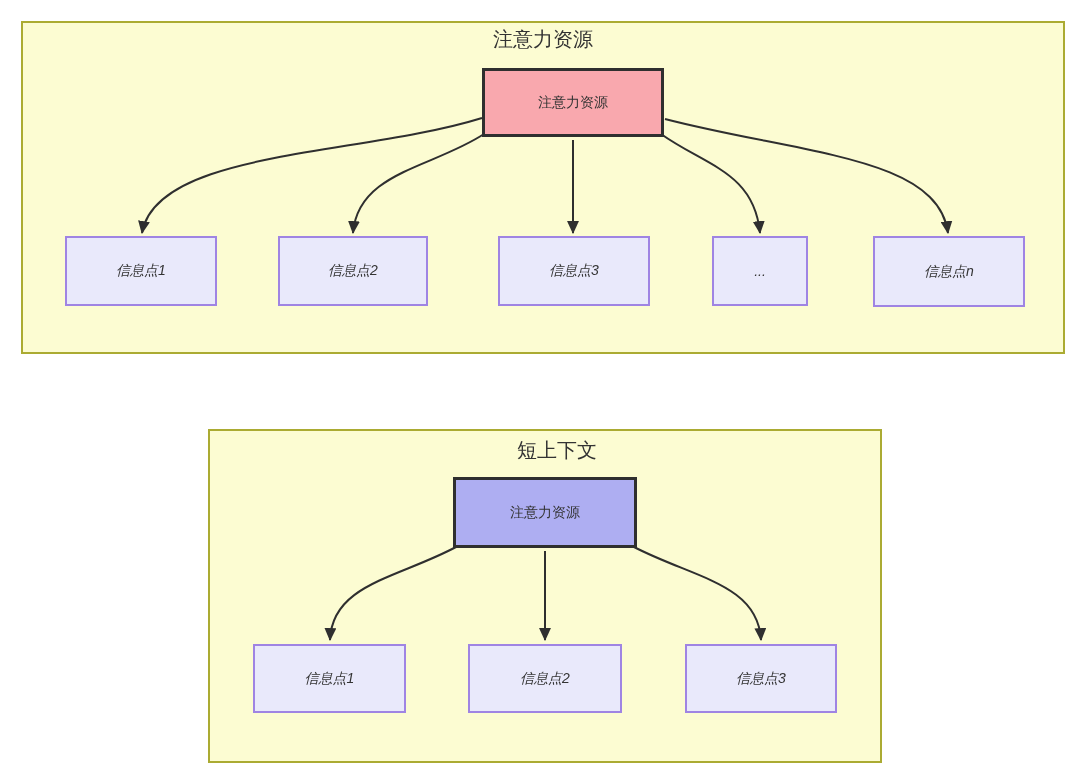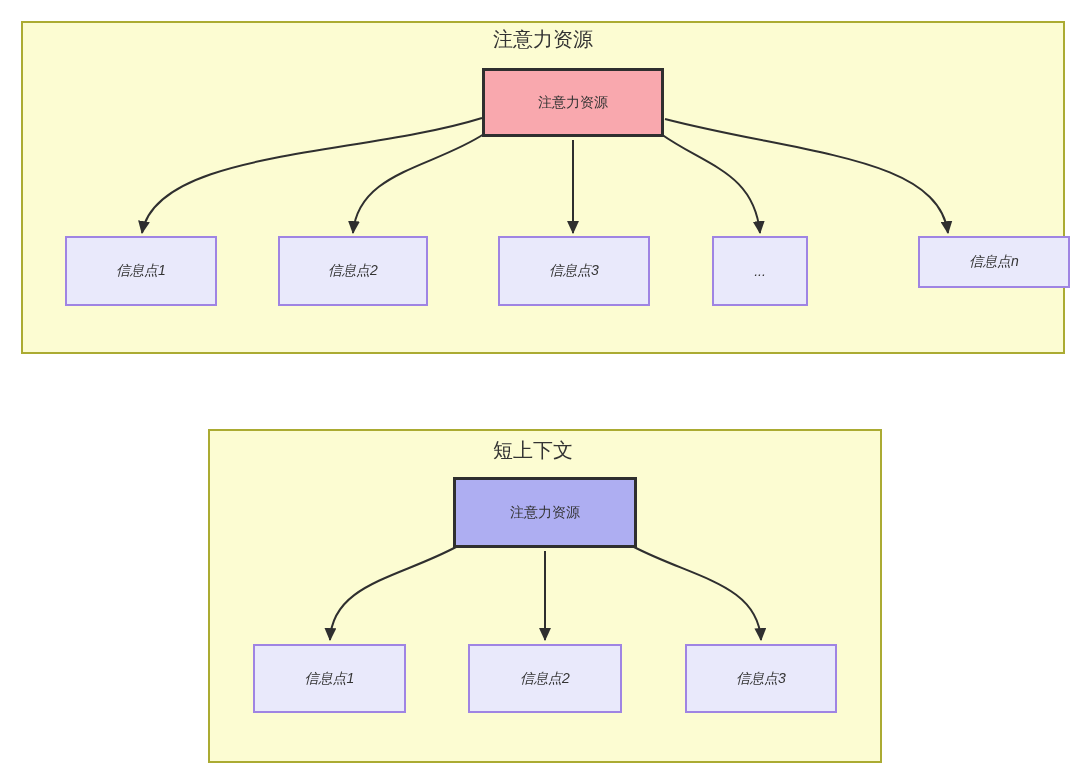--- a/index.html
+++ b/index.html
@@ -74,25 +74,25 @@
   .root-short { background: var(--short-root-bg); }
 
   
   .c-long  { left: 21px;  top: 21px;  width: 1044px; height: 333px; }
   .t-long  { left: 21px;  top: 26px;  width: 1044px; }
   .r-long  { left: 482px; top: 68px;  width: 182px; height: 69px; }
   .ln-1 { left: 65px;  top: 236px; width: 152px; height: 70px; }
   .ln-2 { left: 278px; top: 236px; width: 150px; height: 70px; }
   .ln-3 { left: 498px; top: 236px; width: 152px; height: 70px; }
   .ln-4 { left: 712px; top: 236px; width: 96px;  height: 70px; }
-  .ln-5 { left: 918px; top: 236px; width: 152px; height: 52px; }
+  .ln-5 { left: 873px; top: 236px; width: 152px; height: 71px; }
 
   
   .c-short { left: 208px; top: 429px; width: 674px; height: 334px; }
-  .t-short { left: 196px; top: 437px; width: 674px; }
+  .t-short { left: 220px; top: 437px; width: 674px; }
   .r-short { left: 453px; top: 477px; width: 184px; height: 71px; }
   .sn-1 { left: 253px; top: 644px; width: 153px; height: 69px; }
   .sn-2 { left: 468px; top: 644px; width: 154px; height: 69px; }
   .sn-3 { left: 685px; top: 644px; width: 152px; height: 69px; }
 </style>
 </head>
 <body>
 
 <div class="canvas">
 

